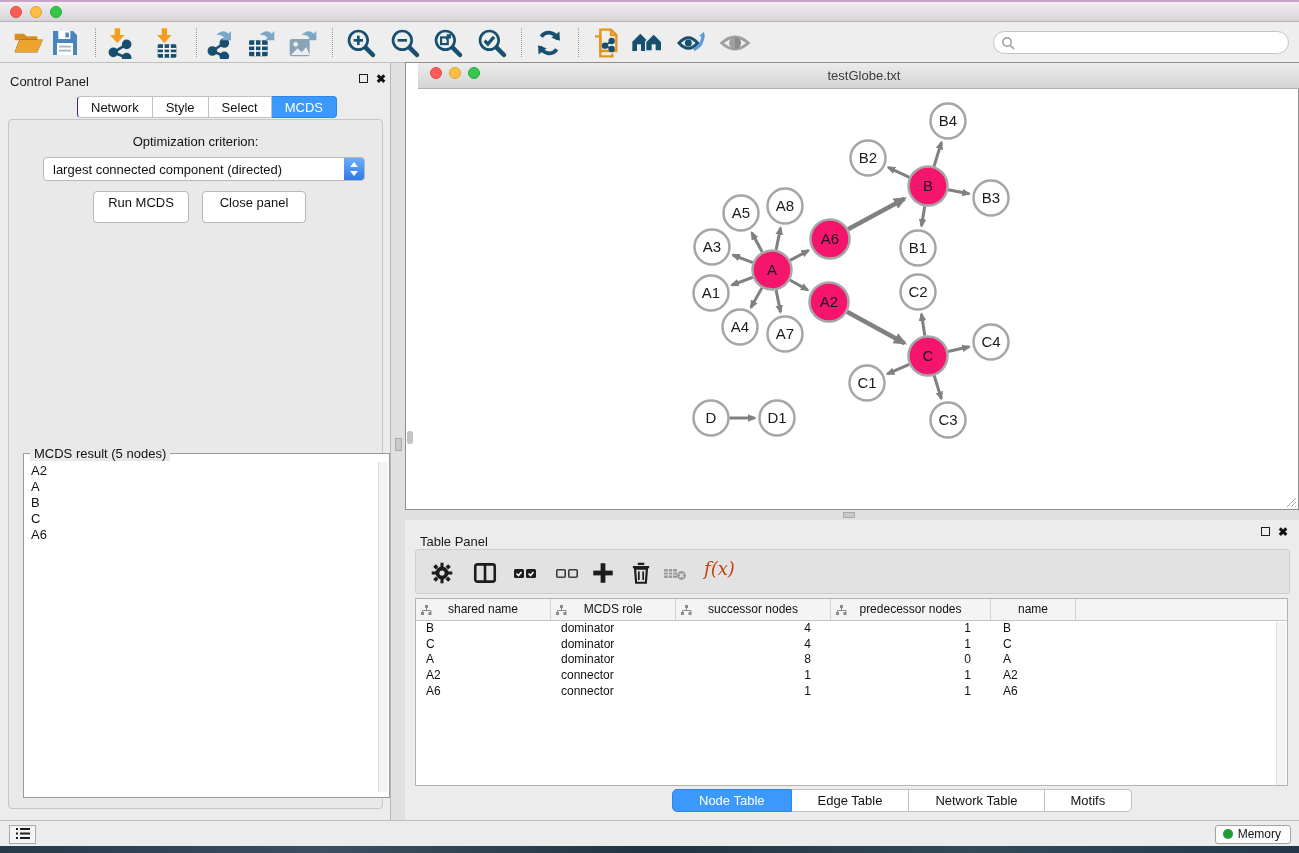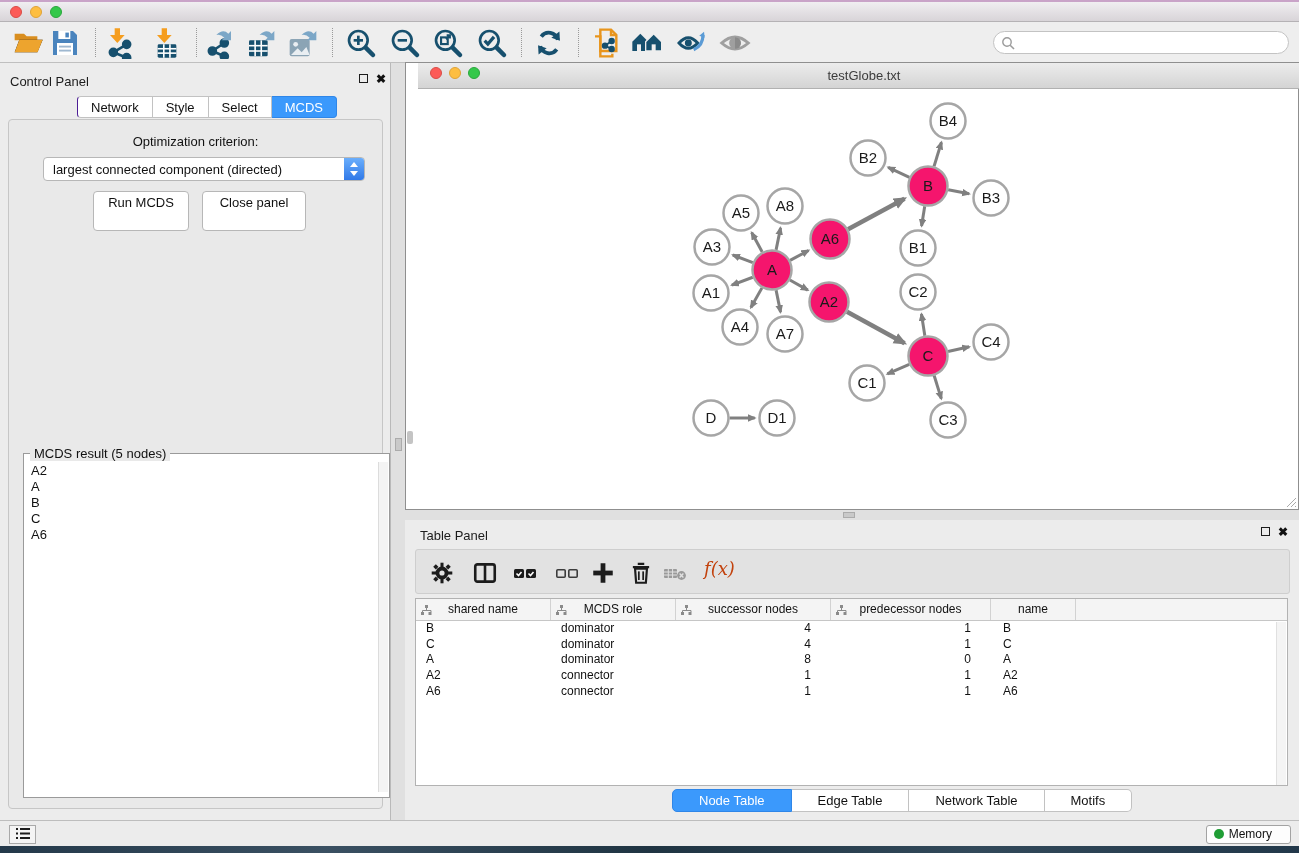--- a/index.html
+++ b/index.html
@@ -42,21 +42,21 @@
   .opt-label { width:100%; text-align:center; top:14px; font-size:13px; color:#111; }
   .dropdown { left:34px; top:37px; width:322px; height:24px; background:#ffffff;
     border:1px solid #b7b7b7; border-radius:4px; cursor:pointer; }
   .dropdown-text { position:absolute; left:9px; top:4px; font-size:13px; color:#111; }
   .dropdown-spinner { position:absolute; right:0; top:0; width:20px; height:22px;
     background:linear-gradient(#6aaefc,#3079e8); border-radius:0 3px 3px 0; }
   .spin-up, .spin-down { position:absolute; left:6px; width:0; height:0;
     border-left:4px solid transparent; border-right:4px solid transparent; }
   .spin-up { top:4px; border-bottom:5px solid #fff; }
   .spin-down { bottom:4px; border-top:5px solid #fff; }
-  .cp-btn { position:absolute; top:71px; height:40px; background:#ffffff; border:1px solid #b7b7b7;
+  .cp-btn { position:absolute; top:71px; height:32px; background:#ffffff; border:1px solid #b7b7b7;
     border-radius:4px; font-size:13px; color:#111; text-align:center; line-height:21px; cursor:pointer; }
   .result-fieldset { left:14px; top:333px; width:367px; height:345px; border:1px solid #9a9a9a; background:#fff; }
   .result-legend { position:absolute; left:6px; top:-8px; background:#e9e9e9; padding:0 4px;
     font-size:13px; color:#111; }
   .result-list { position:absolute; left:1px; top:8px; width:354px; height:330px; background:#fff; }
   .result-item { font-size:13px; color:#111; padding:1px 0 1px 6px; height:16px; cursor:default; }
   .result-scroll { position:absolute; right:1px; top:8px; width:10px; height:330px; background:#f4f4f4;
     border-left:1px solid #dcdcdc; }
 
   
@@ -92,21 +92,21 @@
   .tp-tab { height:23px; line-height:22px; padding:0 26px; font-size:13px; background:#ffffff;
     border:1px solid #c2c2c2; border-left:none; color:#111; cursor:pointer; }
   .tp-tab:first-child { border-left:1px solid #c2c2c2; border-radius:5px 0 0 5px; }
   .tp-tab:last-child { border-radius:0 5px 5px 0; }
   .tp-tab.active { background:#3b99fc; border-color:#2f86e8; color:#fff; }
 
   
   .statusbar { left:0; top:820px; width:1299px; height:26px; background:#ececec; border-top:1px solid #bdbdbd; }
   .status-list-btn { position:absolute; left:9px; top:4px; width:27px; height:19px; background:#f4f4f4;
     border:1px solid #a9a9a9; cursor:pointer; text-align:center; }
-  .memory-btn { position:absolute; right:8px; top:4px; height:19px; padding:0 18px 0 7px; background:#fdfdfd;
+  .memory-btn { position:absolute; right:8px; top:4px; height:19px; padding:0 9px 0 7px; background:#fdfdfd;
     border:1px solid #a3a3a3; border-radius:3px; font-size:12px; color:#111; line-height:17px; cursor:pointer; }
   .mem-dot { display:inline-block; width:10px; height:10px; border-radius:50%; background:#1f9d34;
     margin-right:5px; vertical-align:-1px; }
   .desktop-strip { left:0; top:846px; width:1299px; height:7px;
     background:linear-gradient(90deg,#24394a,#3a5062,#1f3442,#32495a,#22384a); }
 </style>
 </head>
 <body>
 
 <div class="abs titlebar">
@@ -435,21 +435,21 @@
     </svg>
   <div class="nf-vscroll" style="left:1px;"></div>
   <svg class="resize-corner" width="12" height="12">
     <line x1="2" y1="11" x2="11" y2="2" stroke="#aaaaaa" stroke-width="1"></line>
     <line x1="6" y1="11" x2="11" y2="6" stroke="#aaaaaa" stroke-width="1"></line>
     <line x1="10" y1="11" x2="11" y2="10" stroke="#aaaaaa" stroke-width="1"></line>
   </svg>
 </div>
 
 <div class="abs table-panel">
-  <div class="abs" style="left:15px;top:6px;">
+  <div class="abs" style="left:15px;top:12px;">
     <span class="panel-header-title">Table Panel</span>
   </div>
   <span class="abs float-box" style="left:856px;top:7px;"></span>
   <span class="abs close-x" style="left:873px;top:7px;">✖</span>
 
   <div class="abs tp-toolbar">
 
     <svg class="tp-icon" style="left:13px" viewBox="0 0 24 24">
       <g fill="#1c1c1c">
         <circle cx="12" cy="12" r="6"></circle>

